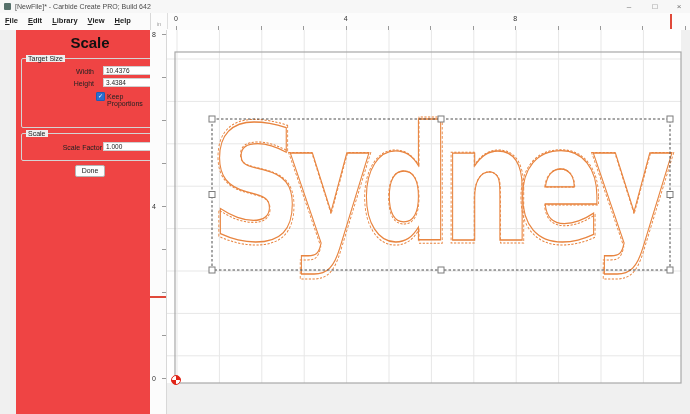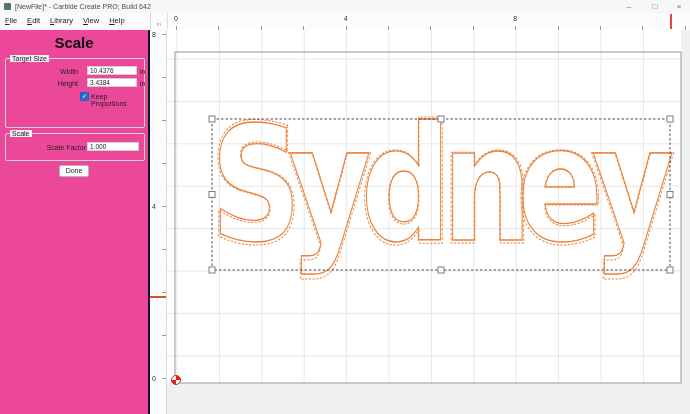--- a/index.html
+++ b/index.html
@@ -9,31 +9,31 @@
     background:#f0f0f0; font-size:7px; color:#333;
     -webkit-font-smoothing:antialiased;
   }
   
   #titlebar{position:absolute;left:0;top:0;width:690px;height:13px;background:#f7f7f7;border-bottom:1px solid #e3e3e3;}
   #app-icon{position:absolute;left:4px;top:3px;width:7px;height:7px;background:#56706a;border-radius:1px;}
   #title-text{position:absolute;left:15px;top:3px;font-size:7px;color:#4a4a4a;white-space:nowrap;}
   .winbtn{position:absolute;top:1px;width:18px;height:11px;text-align:center;font-size:8px;line-height:11px;color:#6e6e6e;cursor:default;}
   #btn-min{left:620px;} #btn-max{left:646px;} #btn-close{left:670px;}
   
-  #menubar{position:absolute;left:0;top:13px;width:150px;height:17px;background:#fbfbfb;}
+  #menubar{position:absolute;left:0;top:13px;width:150px;height:17px;background:#fbfbfb;font-weight:bold;}
   .menu-item{display:inline-block;padding:3px 5px 0 5px;font-size:7.5px;color:#222;}
   .menu-item u{text-decoration:underline;}
   
   #hruler{position:absolute;left:150px;top:13px;width:540px;height:17px;background:#fcfcfc;border-bottom:1px solid #cfcfcf;border-left:1px solid #d8d8d8;}
   #ruler-corner{position:absolute;left:0;top:0;width:16px;height:16px;border-right:1px solid #dedede;font-size:5.5px;color:#9a9a9a;text-align:center;line-height:22px;}
   .htick{position:absolute;bottom:0;width:1px;height:4px;background:#9a9a9a;}
   .hlabel{position:absolute;top:2px;font-size:7px;color:#333;transform:translateX(-50%);}
   #hruler-marker{position:absolute;top:1px;width:2px;height:15px;background:#e0493a;left:519px;}
   
-  #leftpanel{position:absolute;left:0;top:30px;width:148px;height:384px;background:#ec4899;border-right:2px solid #0f172a;}
+  #leftpanel{position:absolute;left:16px;top:30px;width:148px;height:384px;background:#ef4444;border-right:2px solid #c2410c;}
   #panel-title{position:absolute;left:0;top:4px;width:148px;text-align:center;font-size:15px;font-weight:bold;color:#111;}
   .group{position:absolute;left:5px;width:138px;border:1px solid #d4d4d4;border-radius:2px;}
   #group-target{top:28px;height:68px;}
   #group-scale{top:103px;height:26px;}
   .group-label{position:absolute;left:4px;top:-4px;background:#efefef;padding:0 2px;font-size:7px;color:#222;}
   .row{position:absolute;height:11px;}
   .row label{position:absolute;right:66px;top:2px;font-size:7px;color:#222;white-space:nowrap;}
   .field{position:absolute;left:81px;top:0;width:50px;height:9px;border:1px solid #cfcfcf;background:#fff;font-size:6.5px;font-family:"Liberation Sans","DejaVu Sans",sans-serif;color:#222;padding:0 2px;box-sizing:border-box;}
   .unit{position:absolute;left:134px;top:2px;font-size:7px;color:#222;}
   #row-width{left:0;top:7px;width:138px;}

